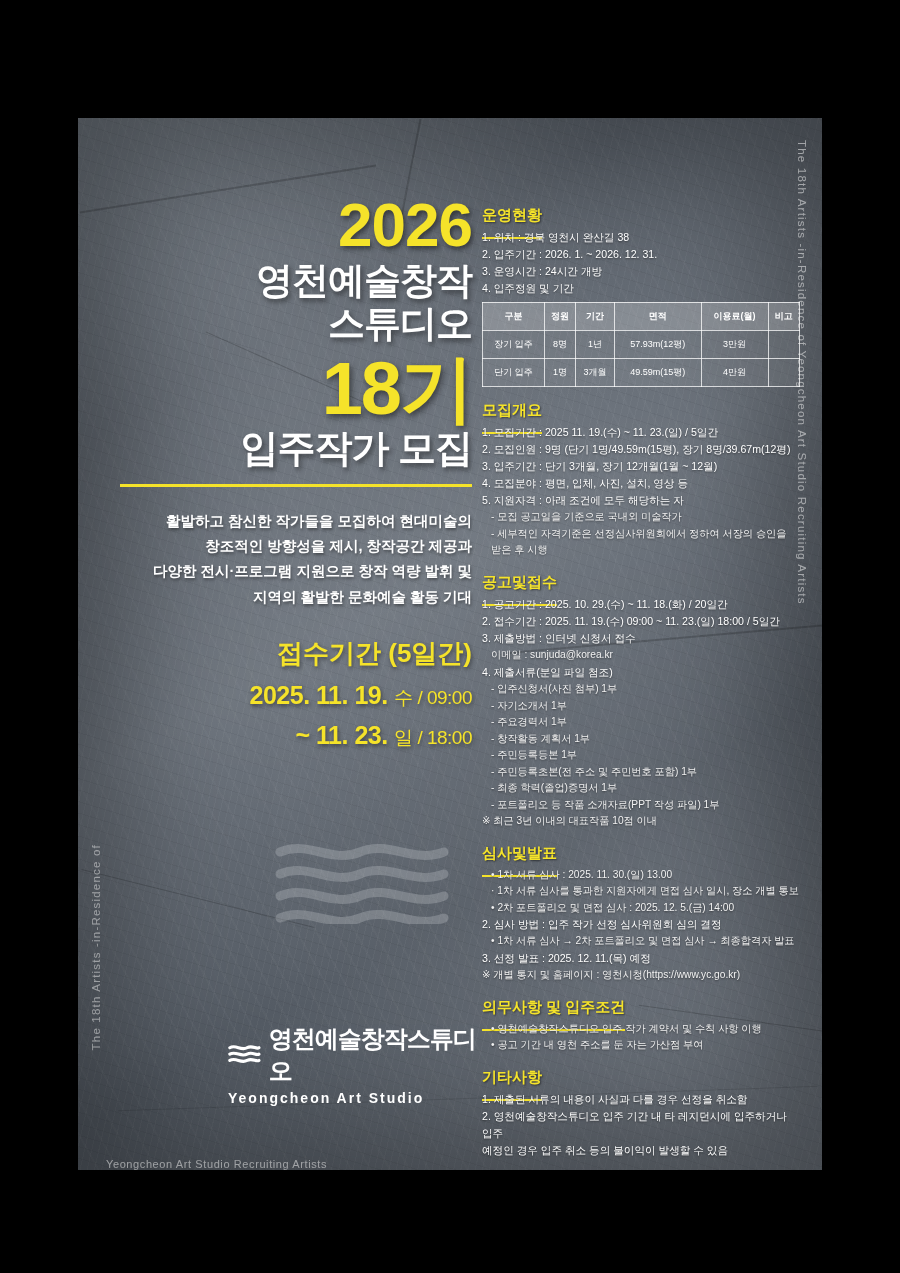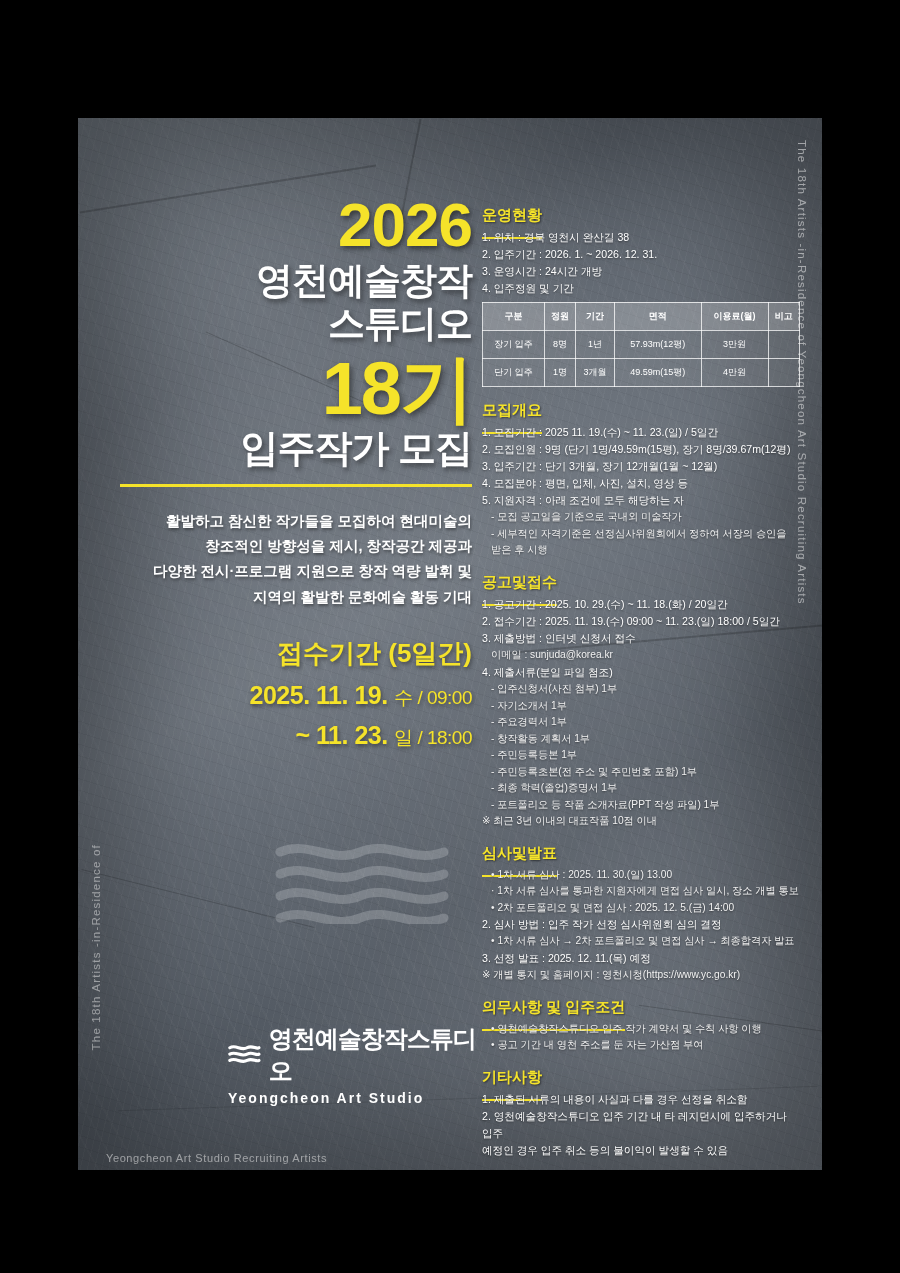--- a/index.html
+++ b/index.html
@@ -38,21 +38,21 @@
     position:absolute;right:10px;top:22px;writing-mode:vertical-rl;
     font-size:11.5px;letter-spacing:1.2px;color:rgba(240,240,240,0.55);
     line-height:1.9;text-align:left;
   }
   .vtext-left{
     position:absolute;left:12px;bottom:120px;writing-mode:vertical-rl;
     transform:rotate(180deg);
     font-size:11.5px;letter-spacing:1.2px;color:rgba(240,240,240,0.5);
   }
   .bottom-eng{
-    position:absolute;left:28px;bottom:6px;font-size:11px;letter-spacing:.6px;
+    position:absolute;left:28px;bottom:0;font-size:11px;letter-spacing:.6px;
     color:rgba(235,235,235,0.55);
   }
 
   
   .left{position:absolute;left:28px;top:76px;width:366px;text-align:right;color:#fff;}
   .t2026{font-size:62px;font-weight:bold;line-height:1;letter-spacing:-1px;color:#f5e32a;
          text-shadow:2px 3px 5px rgba(0,0,0,.45);}
   .tkor1{font-size:37px;font-weight:bold;line-height:1.16;margin-top:4px;letter-spacing:-1px;
          text-shadow:2px 3px 5px rgba(0,0,0,.45);}
   .t18{font-size:74px;font-weight:bold;line-height:1;margin-top:6px;color:#f5e32a;letter-spacing:-2px;

